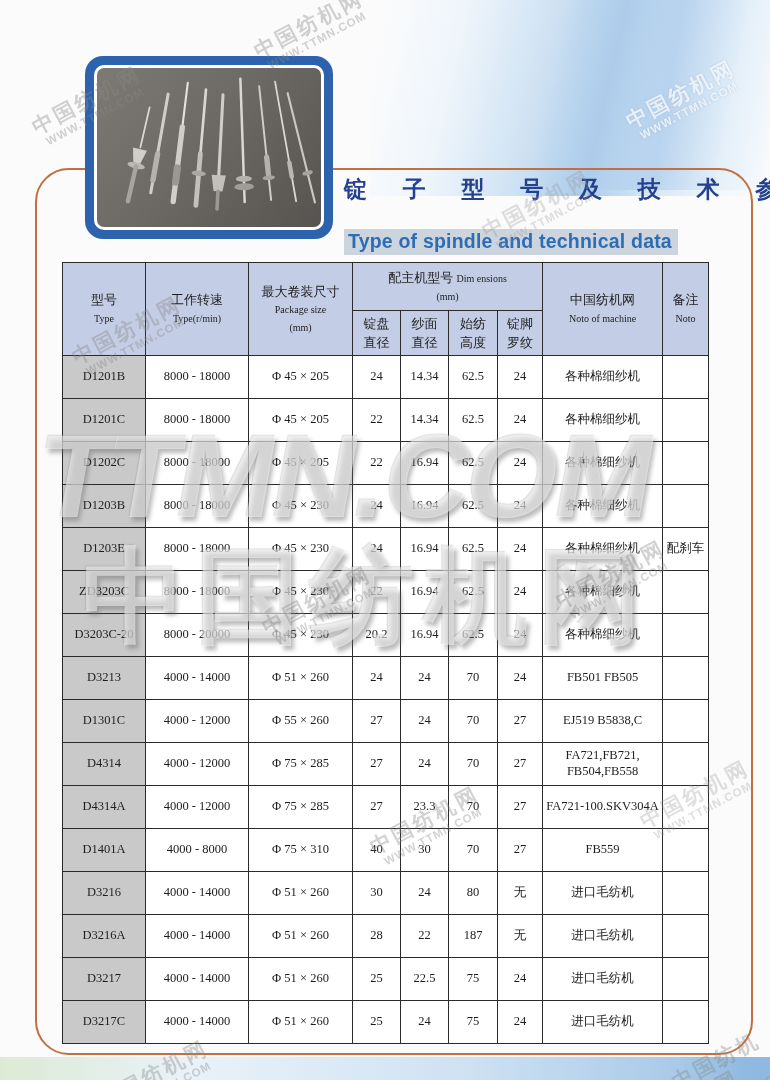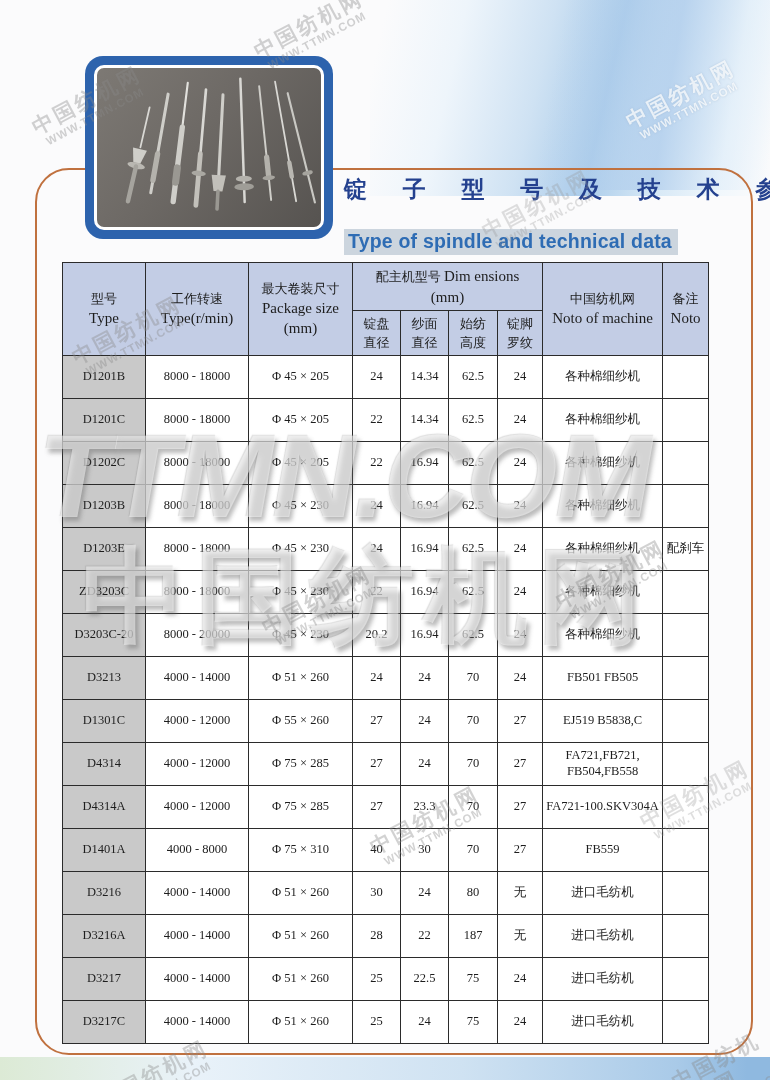--- a/index.html
+++ b/index.html
@@ -28,21 +28,21 @@
   .title-block{position:absolute; left:344px; top:174px; width:380px;}
   .page-title{font-size:23px; font-weight:bold; color:#24418f; letter-spacing:15px; white-space:nowrap; font-family:"Liberation Serif", serif;}
   .page-subtitle{margin-top:24px; display:inline-block; background:#ccd5de; color:#2e6cb4;
     font-family:"Liberation Sans", sans-serif; font-weight:bold; font-size:19.5px; padding:1px 6px 2px 4px; letter-spacing:0.2px;}
 
   
   table.spindle{position:absolute; left:62px; top:262px; width:646px; border-collapse:collapse;
     font-family:"Liberation Serif", serif; color:#1d1d1d; table-layout:fixed;}
   table.spindle th, table.spindle td{border:1.4px solid #2b2b2b; text-align:center; vertical-align:middle; padding:1px 2px; box-sizing:border-box;}
   table.spindle thead th{background:#c3cde5; font-weight:normal; font-size:13px; line-height:1.35;}
-  table.spindle thead .en{font-size:15px;}
+  table.spindle thead .en{font-size:10px;}
   table.spindle td{background:#ffffff; font-size:12.5px; height:43px; line-height:1.25;}
   table.spindle td.model-cell{background:#c9c9c9;}
   .wrap2{display:inline-block; width:2.2em; line-height:1.5;}
 
   
   .wm{position:absolute; transform:rotate(-28deg); transform-origin:left top; text-align:center;
      font-family:"Liberation Sans", sans-serif; font-weight:bold; color:rgba(138,138,138,.38); line-height:1.15; pointer-events:none;}
   .wm .cn{font-size:21px; letter-spacing:3px; display:block;}
   .wm .url{font-size:11.5px; letter-spacing:1px; display:block;}
   .wm.on-blue{color:rgba(255,255,255,.75); text-shadow:0 0 2px rgba(140,170,200,.5);}

